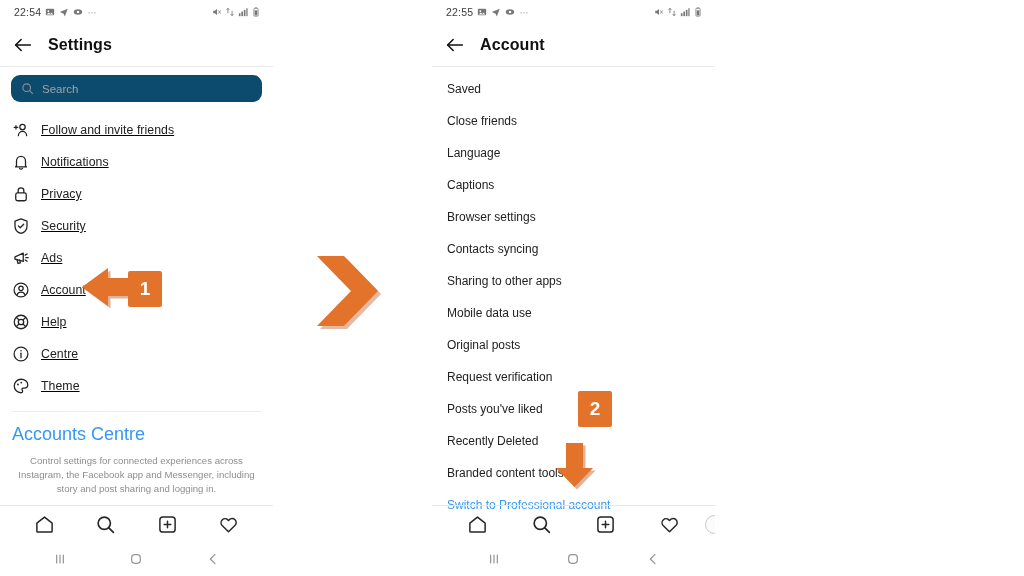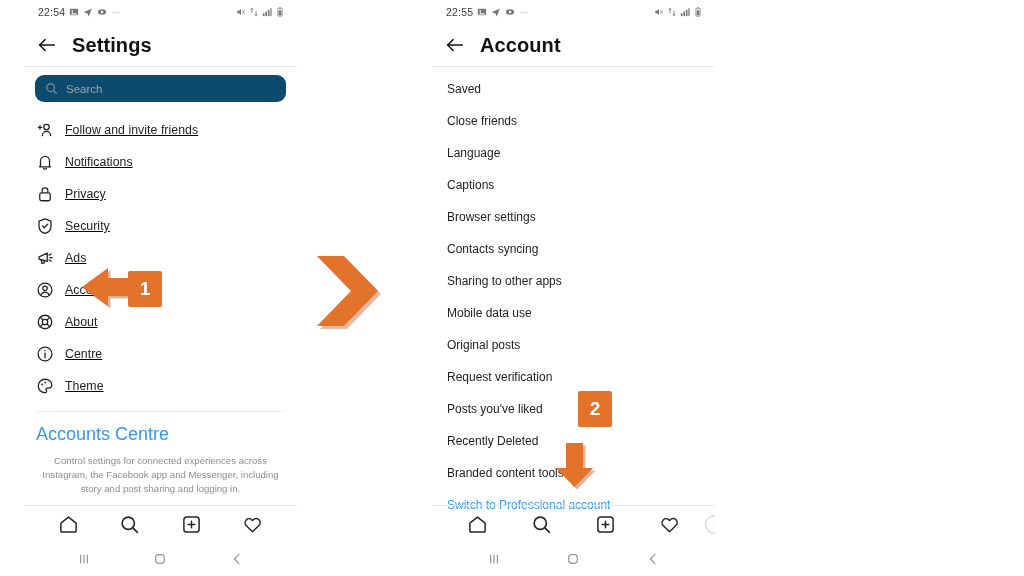--- a/index.html
+++ b/index.html
@@ -16,21 +16,21 @@
     -webkit-font-smoothing: antialiased;
   }
 
   .phone {
     position: absolute;
     top: 0;
     background: #ffffff;
     height: 576px;
     overflow: hidden;
   }
-  .phone-left  { left: 0px;   width: 273px; margin-left: 24px; }
+  .phone-left  { left: 0px;   width: 273px; }
   .phone-right { left: 432px; width: 283px; }
 
   
   .statusbar {
     height: 24px;
     position: relative;
     display: flex;
     align-items: center;
     padding: 0 10px;
     box-sizing: border-box;
@@ -66,21 +66,21 @@
     padding-left: 12px;
     box-sizing: border-box;
   }
   .back-arrow {
     width: 22px;
     height: 22px;
     margin-right: 14px;
     flex: none;
   }
   .app-title {
-    font-size: 20px;
+    font-size: 16px;
     font-weight: bold;
     color: #111111;
     letter-spacing: .1px;
   }
   .header-rule {
     height: 1px;
     background: #e9e9e9;
     margin: 0 0 0 0;
   }
 
@@ -339,21 +339,21 @@
         </svg>
       <span class="lbl">Account</span>
     </div>
 
     <div class="srow">
       <svg class="ic" viewBox="0 0 24 24" fill="none" stroke="#222" stroke-width="1.7">
           <circle cx="12" cy="12" r="9"></circle>
           <circle cx="12" cy="12" r="3.6"></circle>
           <path d="M5.6 5.6l3.9 3.9M18.4 5.6l-3.9 3.9M5.6 18.4l3.9-3.9M18.4 18.4l-3.9-3.9"></path>
         </svg>
-      <span class="lbl">About</span>
+      <span class="lbl">Help</span>
     </div>
 
     <div class="srow">
       <svg class="ic" viewBox="0 0 24 24" fill="none" stroke="#222" stroke-width="1.7" stroke-linecap="round">
           <circle cx="12" cy="12" r="9.2"></circle>
           <path d="M12 11v6"></path>
           <circle cx="12" cy="7.6" r="1" fill="#222" stroke="none"></circle>
         </svg>
       <span class="lbl">Centre</span>
     </div>

